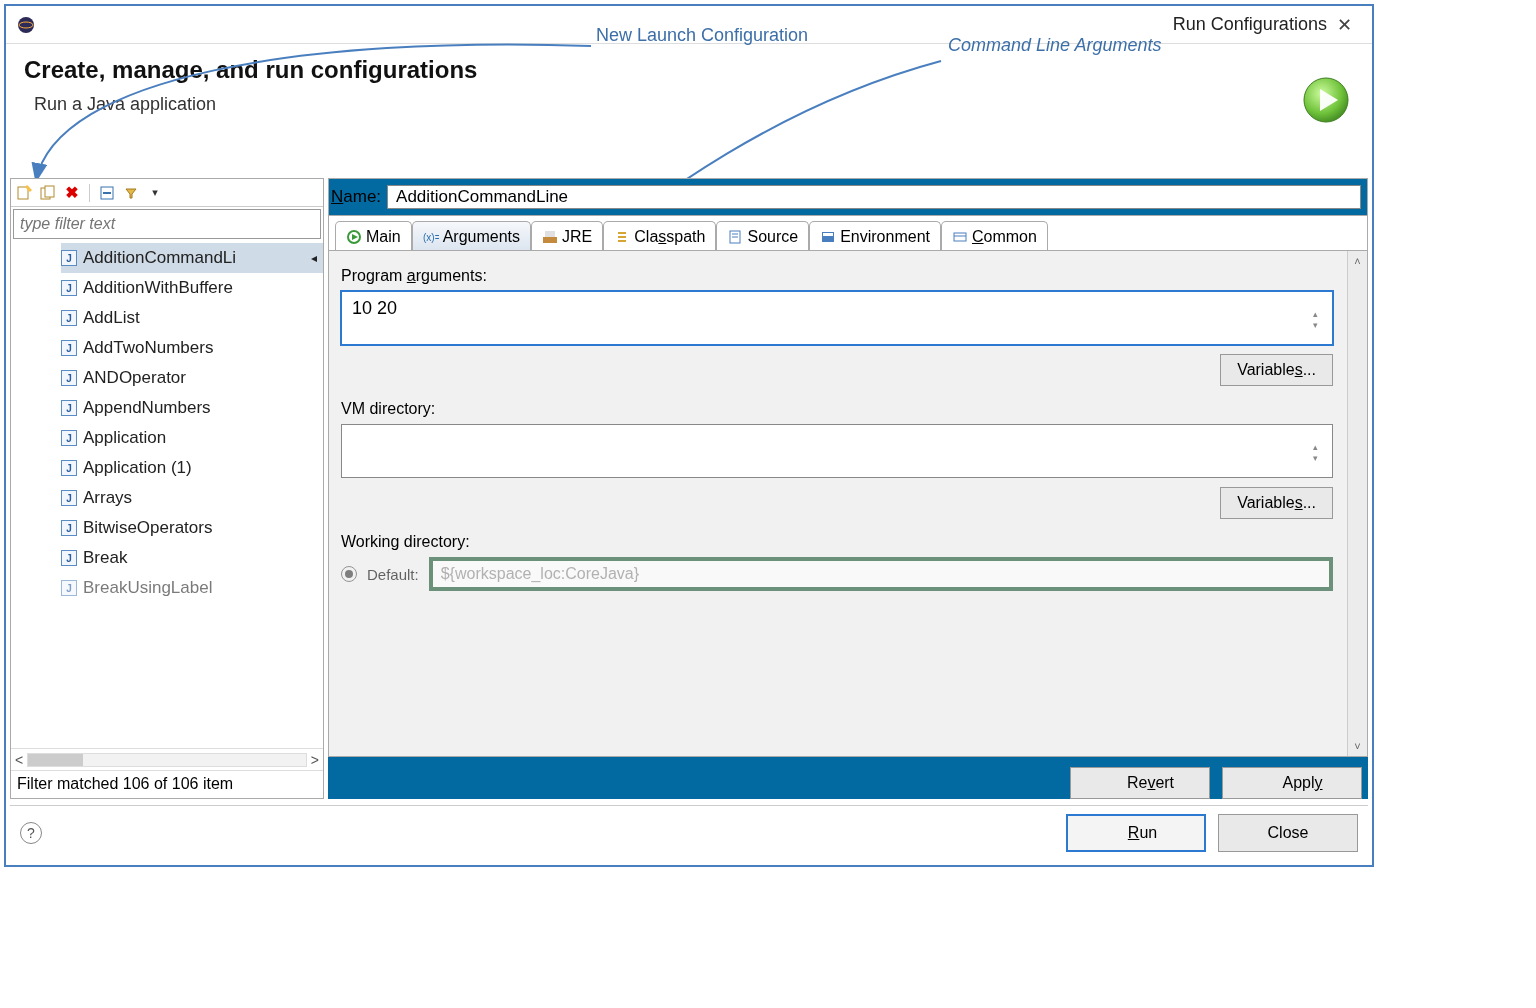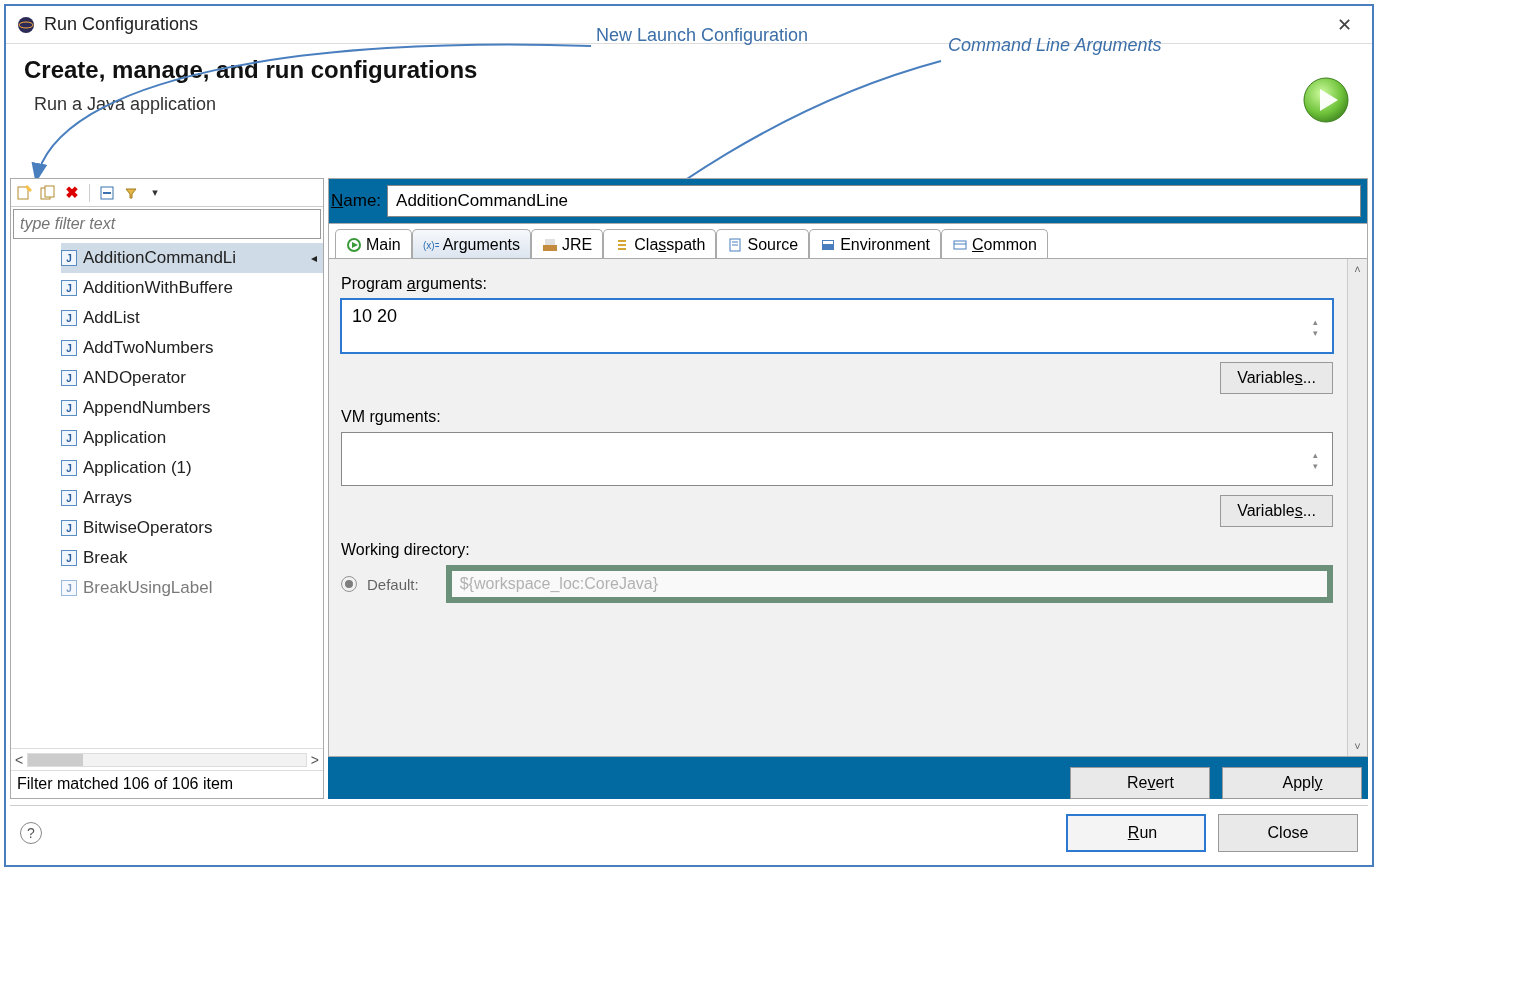--- a/index.html
+++ b/index.html
@@ -1,20 +1,20 @@
 <!DOCTYPE html>
 <html><head>
 <meta charset="utf-8">
 <style>
   * { box-sizing: border-box; margin: 0; padding: 0; }
   body { font-family: "Segoe UI", Tahoma, sans-serif; background: #fff; font-size: 15px; }
   .outer-border { border: 2px solid #4a7fbf; width: 1370px; height: 863px; margin: 4px; position: relative; background: #fff; }
 
   
-  .title-bar { height: 38px; display: flex; align-items: center; padding: 0 10px; border-bottom: 1px solid #ddd; }
+  .title-bar { height: 38px; display: flex; align-items: center; padding: 0 10px; border-bottom: 1px solid #ddd; text-align: right; }
   .eclipse-icon { width: 20px; height: 20px; margin-right: 8px; }
   .eclipse-icon svg { display: block; }
   .title-bar-text { font-size: 18px; color: #222; flex: 1; }
   .title-bar-close { font-size: 18px; color: #444; padding: 4px 10px; cursor: pointer; font-family: Arial, sans-serif; }
 
   
   .header { padding: 12px 18px 8px 18px; position: relative; }
   .header h1 { font-size: 24px; font-weight: bold; color: #111; margin-bottom: 10px; }
   .header .subtitle { font-size: 18px; color: #333; padding-left: 10px; }
   .run-icon { position: absolute; top: 30px; right: 20px; width: 52px; height: 52px; }
@@ -49,21 +49,21 @@
   .hscroll-row .arrow { font-size: 14px; color: #555; cursor: pointer; }
   .hscroll-row .track { flex: 1; height: 14px; background: #f2f2f2; margin: 0 4px; border: 1px solid #ddd; position: relative; }
   .hscroll-row .thumb { position: absolute; top:0; left: 0; height: 100%; width: 55px; background: #ccc; }
 
   .status-line { height: 28px; padding: 4px 6px; font-size: 16px; border-top: 1px solid #ddd; overflow: hidden; white-space: nowrap; }
 
   
   .name-row { display: flex; align-items: center; padding: 6px 6px 6px 2px; gap: 6px; border: 1px solid #aaa; border-bottom: none; }
   .name-row label { font-size: 17px; }
   .name-row label .ul { text-decoration: underline; }
-  .name-input { flex: 1; height: 32px; border: 1px solid #888; padding: 2px 8px; font-size: 17px; background: #fff; }
+  .name-input { flex: 1; height: 24px; border: 1px solid #888; padding: 2px 8px; font-size: 17px; background: #fff; }
 
   
   .tab-strip-container { border: 1px solid #aaa; border-bottom: none; }
   .tab-strip { display: flex; align-items: flex-end; height: 34px; background: #fff; padding-left: 6px; gap: 0; }
   .tab { height: 30px; display: flex; align-items: center; padding: 0 10px; font-size: 16px; border: 1px solid #aaa; border-bottom: none; border-top-left-radius: 5px; border-top-right-radius: 5px; background: #fff; margin-bottom: -1px; cursor: pointer; white-space: nowrap; }
   .tab.active { background: linear-gradient(to bottom, #f6f8fb, #dbe4ef); }
   .tab .ticon { width: 16px; height: 16px; margin-right: 4px; }
   .tab .ul { text-decoration: underline; }
 
   
@@ -75,21 +75,21 @@
   .textarea.focused { border: 1px solid #2b79d1; outline: 1px solid #2b79d1; }
   .spinner { position: absolute; right: 4px; top: 50%; transform: translateY(-50%); width: 16px; display: flex; flex-direction: column; gap: 2px; }
   .spinner span { font-size: 9px; color: #888; line-height: 1; cursor: pointer; }
   .btn-row { display: flex; justify-content: flex-end; margin: 6px 0 14px 0; }
   .win-btn { height: 32px; padding: 0 16px; font-size: 16px; background: #e9e9e9; border: 1px solid #999; cursor: pointer; }
   .win-btn .ul { text-decoration: underline; }
 
   .wd-row { display: flex; align-items: center; gap: 10px; margin-top: 6px; }
   .radio { width: 16px; height: 16px; border-radius: 50%; border: 1px solid #555; display: inline-flex; align-items: center; justify-content: center; }
   .radio .dot { width: 8px; height: 8px; border-radius: 50%; background: #333; }
-  .wd-value { flex: 1; border: 6px solid #14532d; background: #fff; color: #888; padding: 4px 8px; font-size: 16px; overflow: hidden; white-space: nowrap; margin-left: 17px; }
+  .wd-value { flex: 1; border: 4px solid #14532d; background: #fff; color: #888; padding: 4px 8px; font-size: 16px; overflow: hidden; white-space: nowrap; }
 
   .vscroll { position: absolute; right: 0; top: 0; bottom: 0; width: 20px; background: #ececec; display: flex; flex-direction: column; justify-content: space-between; align-items: center; border-left: 1px solid #ccc; }
   .vscroll span { font-size: 11px; color: #666; padding: 4px 0; cursor: pointer; }
 
   
   .right-actions { display: flex; justify-content: flex-end; gap: 12px; padding: 10px 6px 0 0; }
   .right-actions .win-btn { width: 140px; padding-left: 37px; }
 
   
   .bottom-bar { position: absolute; left: 4px; right: 4px; bottom: 6px; height: 54px; display: flex; align-items: center; border-top: 1px solid #ccc; padding: 0 10px; }
@@ -310,21 +310,21 @@
           <textarea class="textarea focused" style="">10 20</textarea>
           <div class="spinner">
                 <span>▴</span>
                 <span>▾</span>
               </div>
         </div>
         <div class="btn-row">
           <button class="win-btn"><span>Variable</span><span class="ul">s</span><span>...</span></button>
         </div>
 
-        <div class="group-label">VM rguments:</div>
+        <div class="group-label">VM directory:</div>
         <div class="ta-wrap">
           <textarea class="textarea" style=""></textarea>
           <div class="spinner">
                 <span>▴</span>
                 <span>▾</span>
               </div>
         </div>
         <div class="btn-row">
           <button class="win-btn"><span>Variable</span><span class="ul">s</span><span>...</span></button>
         </div>

